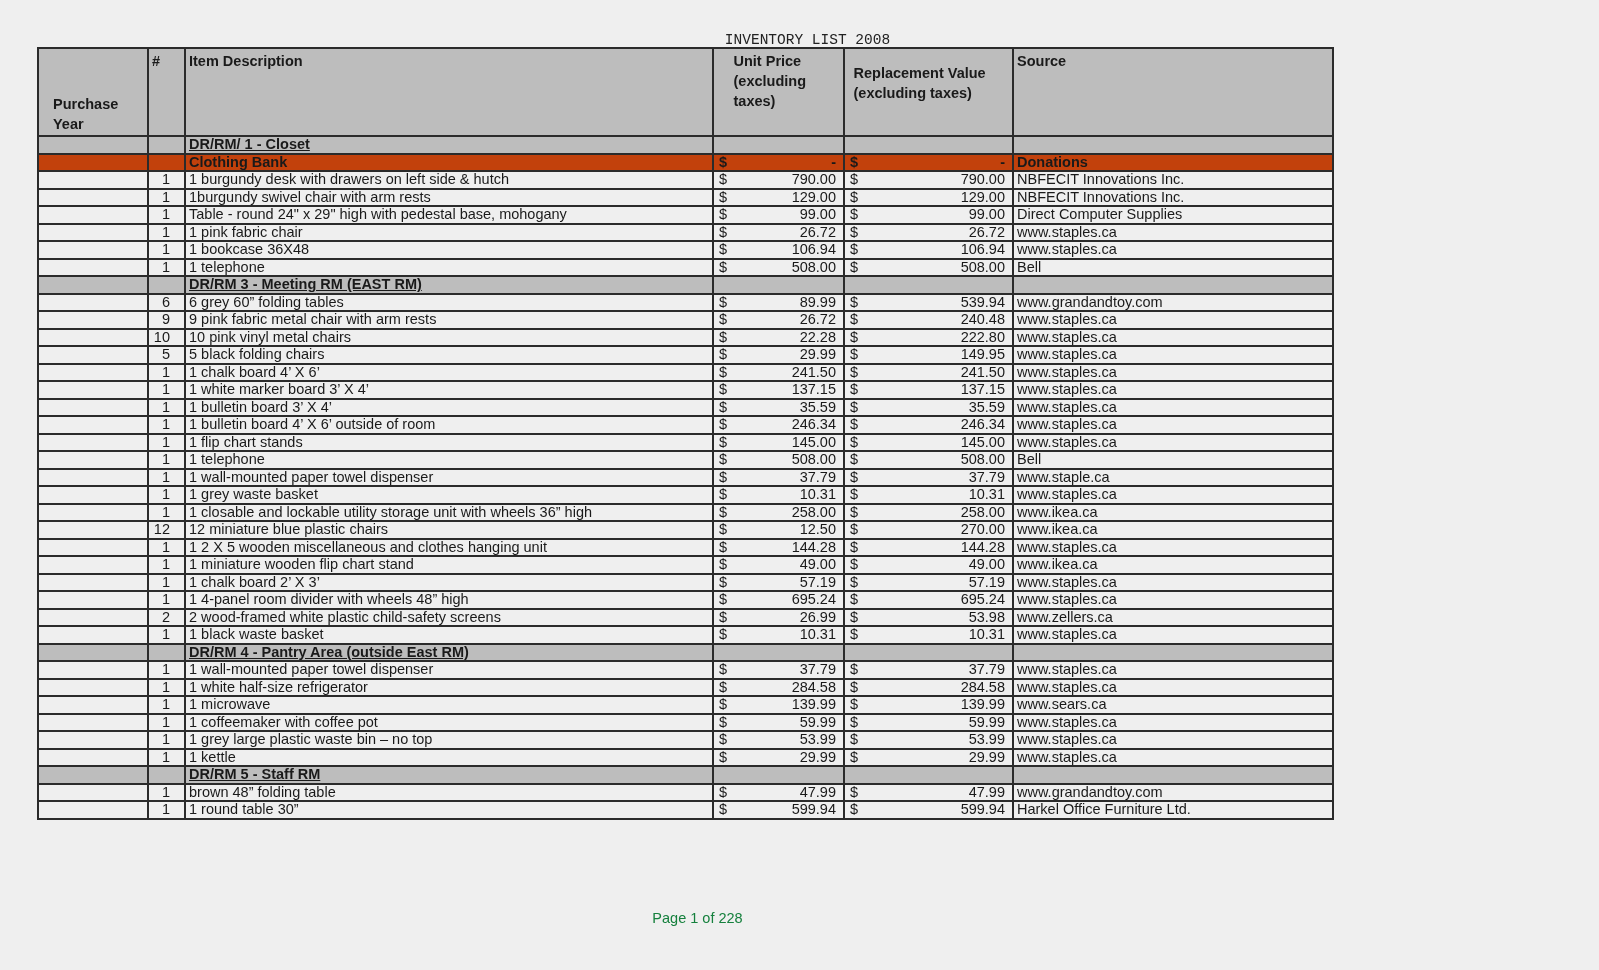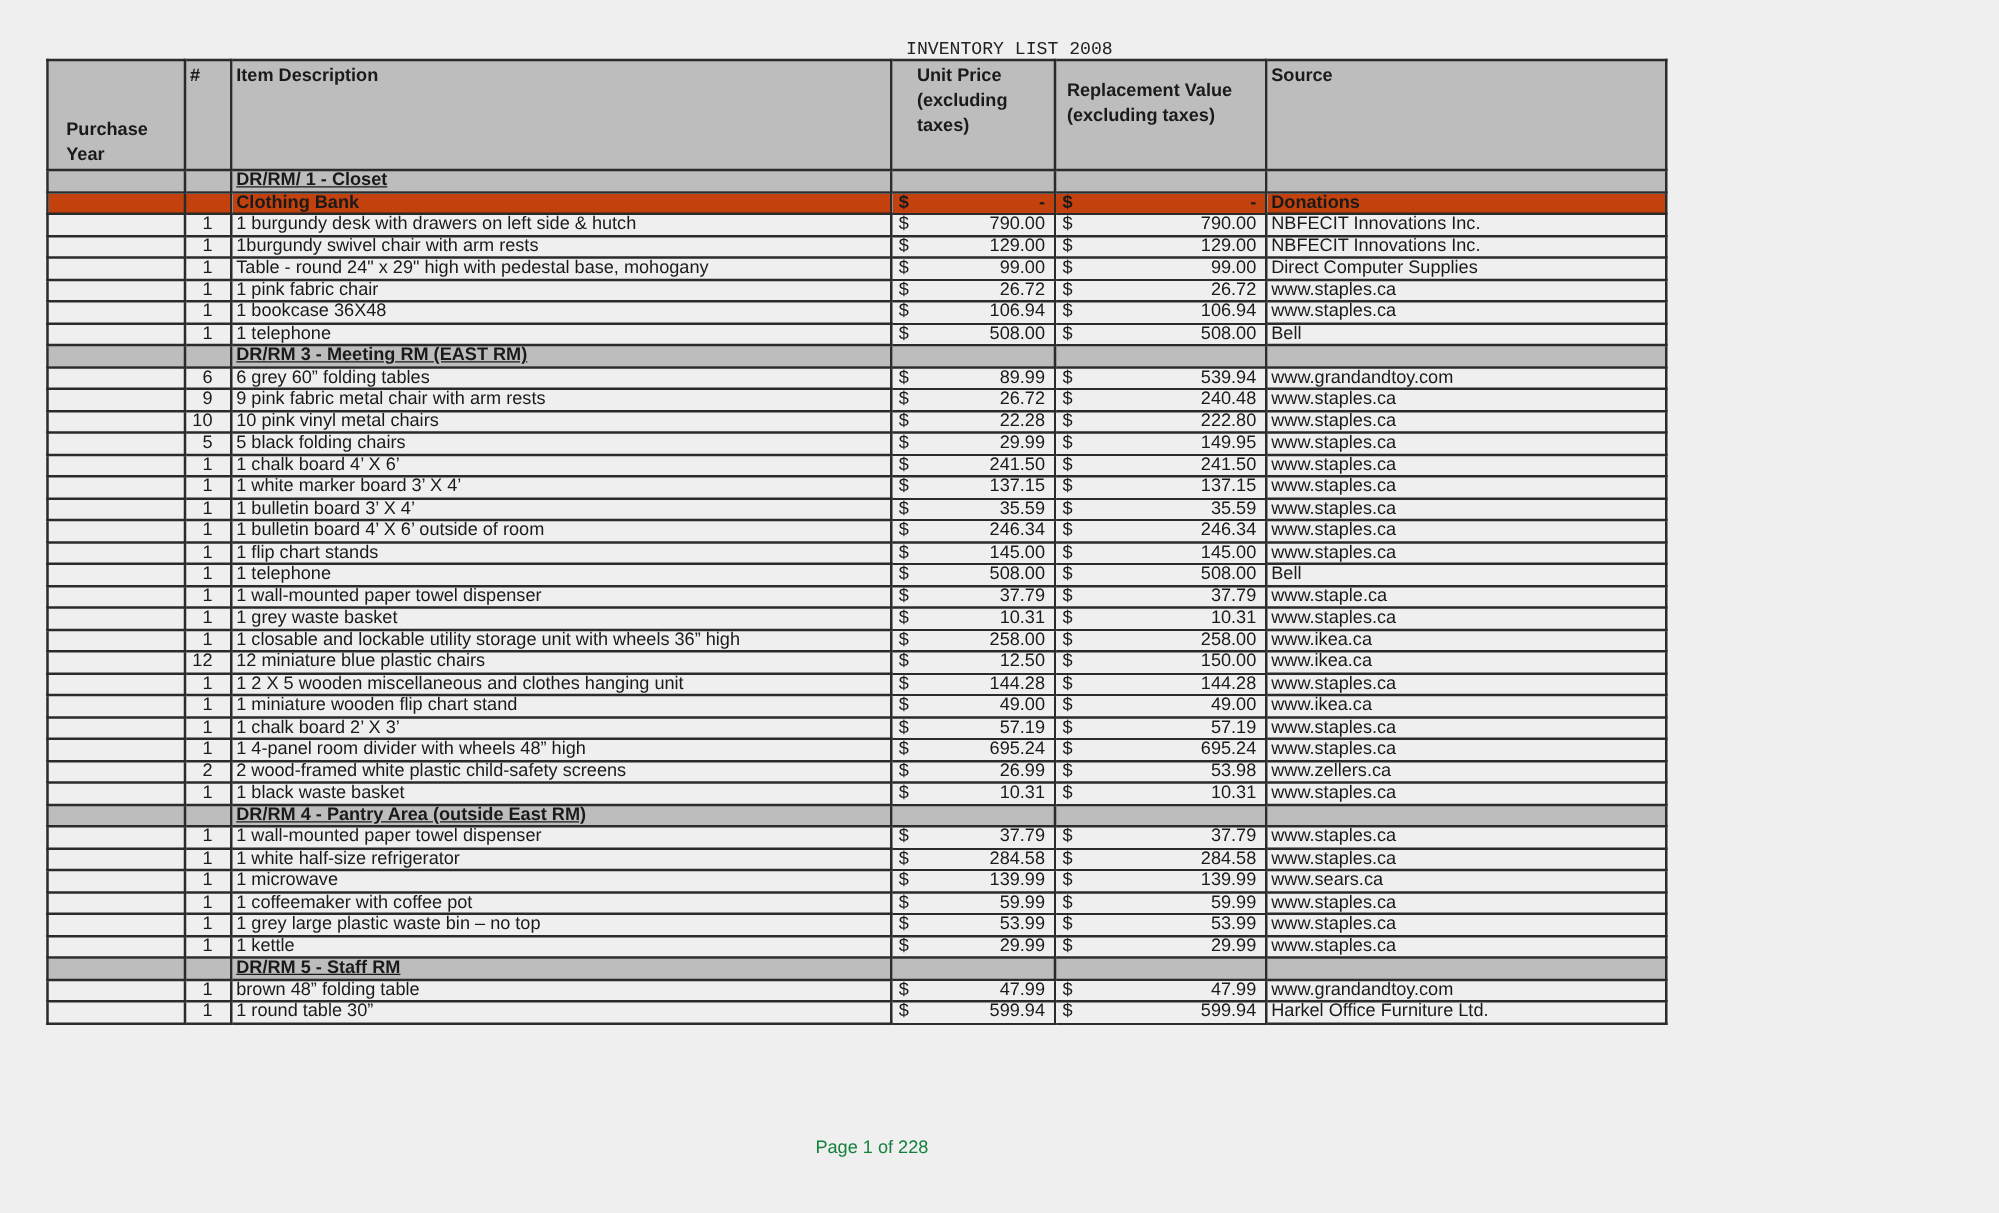--- a/index.html
+++ b/index.html
@@ -365,21 +365,21 @@
         <tr class="row">
           <td></td>
           <td class="qty">12</td>
           <td>12 miniature blue plastic chairs</td>
           <td class="money">
             <span class="cur">$</span>
             <span class="val">12.50</span>
           </td>
           <td class="money">
             <span class="cur">$</span>
-            <span class="val">150.00</span>
+            <span class="val">270.00</span>
           </td>
           <td>www.ikea.ca</td>
         </tr>
         <tr class="row">
           <td></td>
           <td class="qty">1</td>
           <td>1 2 X 5 wooden miscellaneous and clothes hanging unit</td>
           <td class="money">
             <span class="cur">$</span>
             <span class="val">144.28</span>

